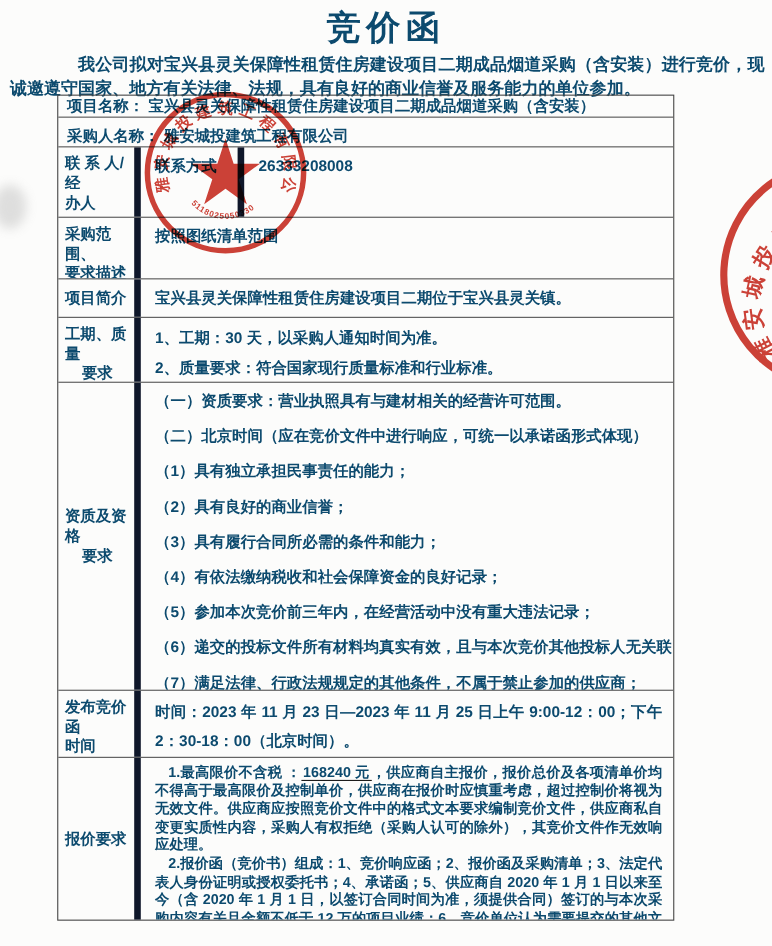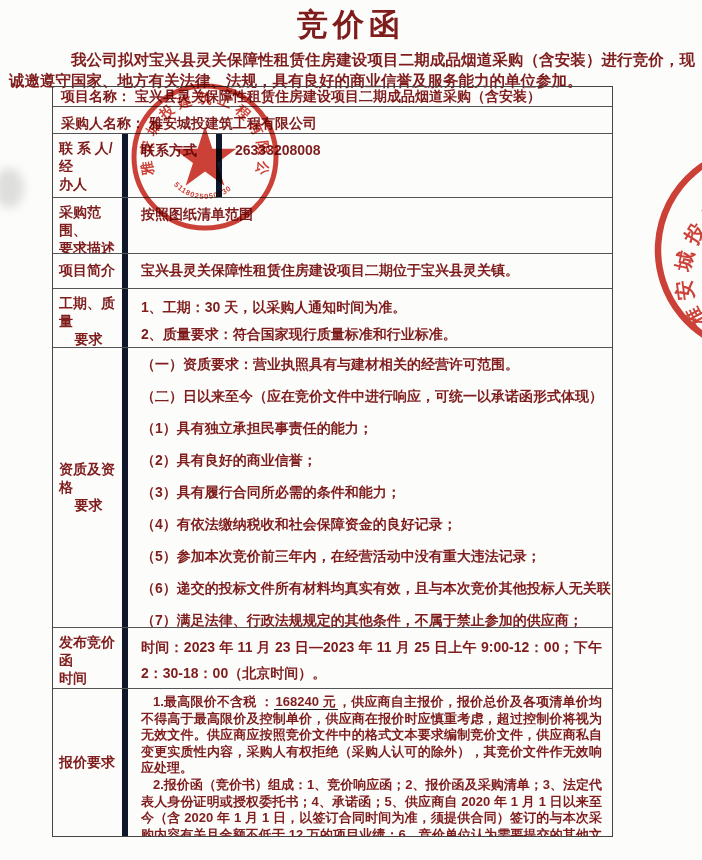--- a/index.html
+++ b/index.html
@@ -1,18 +1,18 @@
 <!DOCTYPE html>
 <html><head>
 <meta charset="utf-8">
 <style>
   html,body{margin:0;padding:0;background:#ffffff;}
   .page{
     position:relative;width:702px;height:860px;overflow:hidden;
-    background:#fcfcfb;color:#7f1d1d;
+    background:#fcfcfb;color:#0c4a6e;
     font-family:"Liberation Sans","DejaVu Sans",sans-serif;
   }
   .title{
     position:absolute;top:4px;left:0;right:0;margin:0;
     text-align:center;font-size:31px;font-weight:700;letter-spacing:5px;
   }
   .intro{
     position:absolute;top:49px;left:9px;width:686px;margin:0;
     font-size:15.5px;line-height:21px;font-weight:600;
     text-align:justify;text-indent:62px;
@@ -126,21 +126,21 @@
     <div class="row r7">
       <div class="cell lblcell center1">
         <div>资质及资格</div>
         <div class="c">要求</div>
       </div>
       <div class="cell content qual">
         <div class="qline">
           <span>（一）资质要求：</span><span class="b">营业执照具有与建材相关的经营许可范围。</span>
         </div>
         <div class="qline">
-          <span>（二）日以来至今</span><span class="b">（应在竞价文件中进行响应，可统一以承诺函形式体现）</span>
+          <span>（二）北京时间</span><span class="b">（应在竞价文件中进行响应，可统一以承诺函形式体现）</span>
         </div>
         <div class="qline">（1）具有独立承担民事责任的能力；</div>
         <div class="qline">（2）具有良好的商业信誉；</div>
         <div class="qline">（3）具有履行合同所必需的条件和能力；</div>
         <div class="qline">（4）有依法缴纳税收和社会保障资金的良好记录；</div>
         <div class="qline">（5）参加本次竞价前三年内，在经营活动中没有重大违法记录；</div>
         <div class="qline">（6）递交的投标文件所有材料均真实有效，且与本次竞价其他投标人无关联；</div>
         <div class="qline">（7）满足法律、行政法规规定的其他条件，不属于禁止参加的供应商；</div>
       </div>
     </div>

